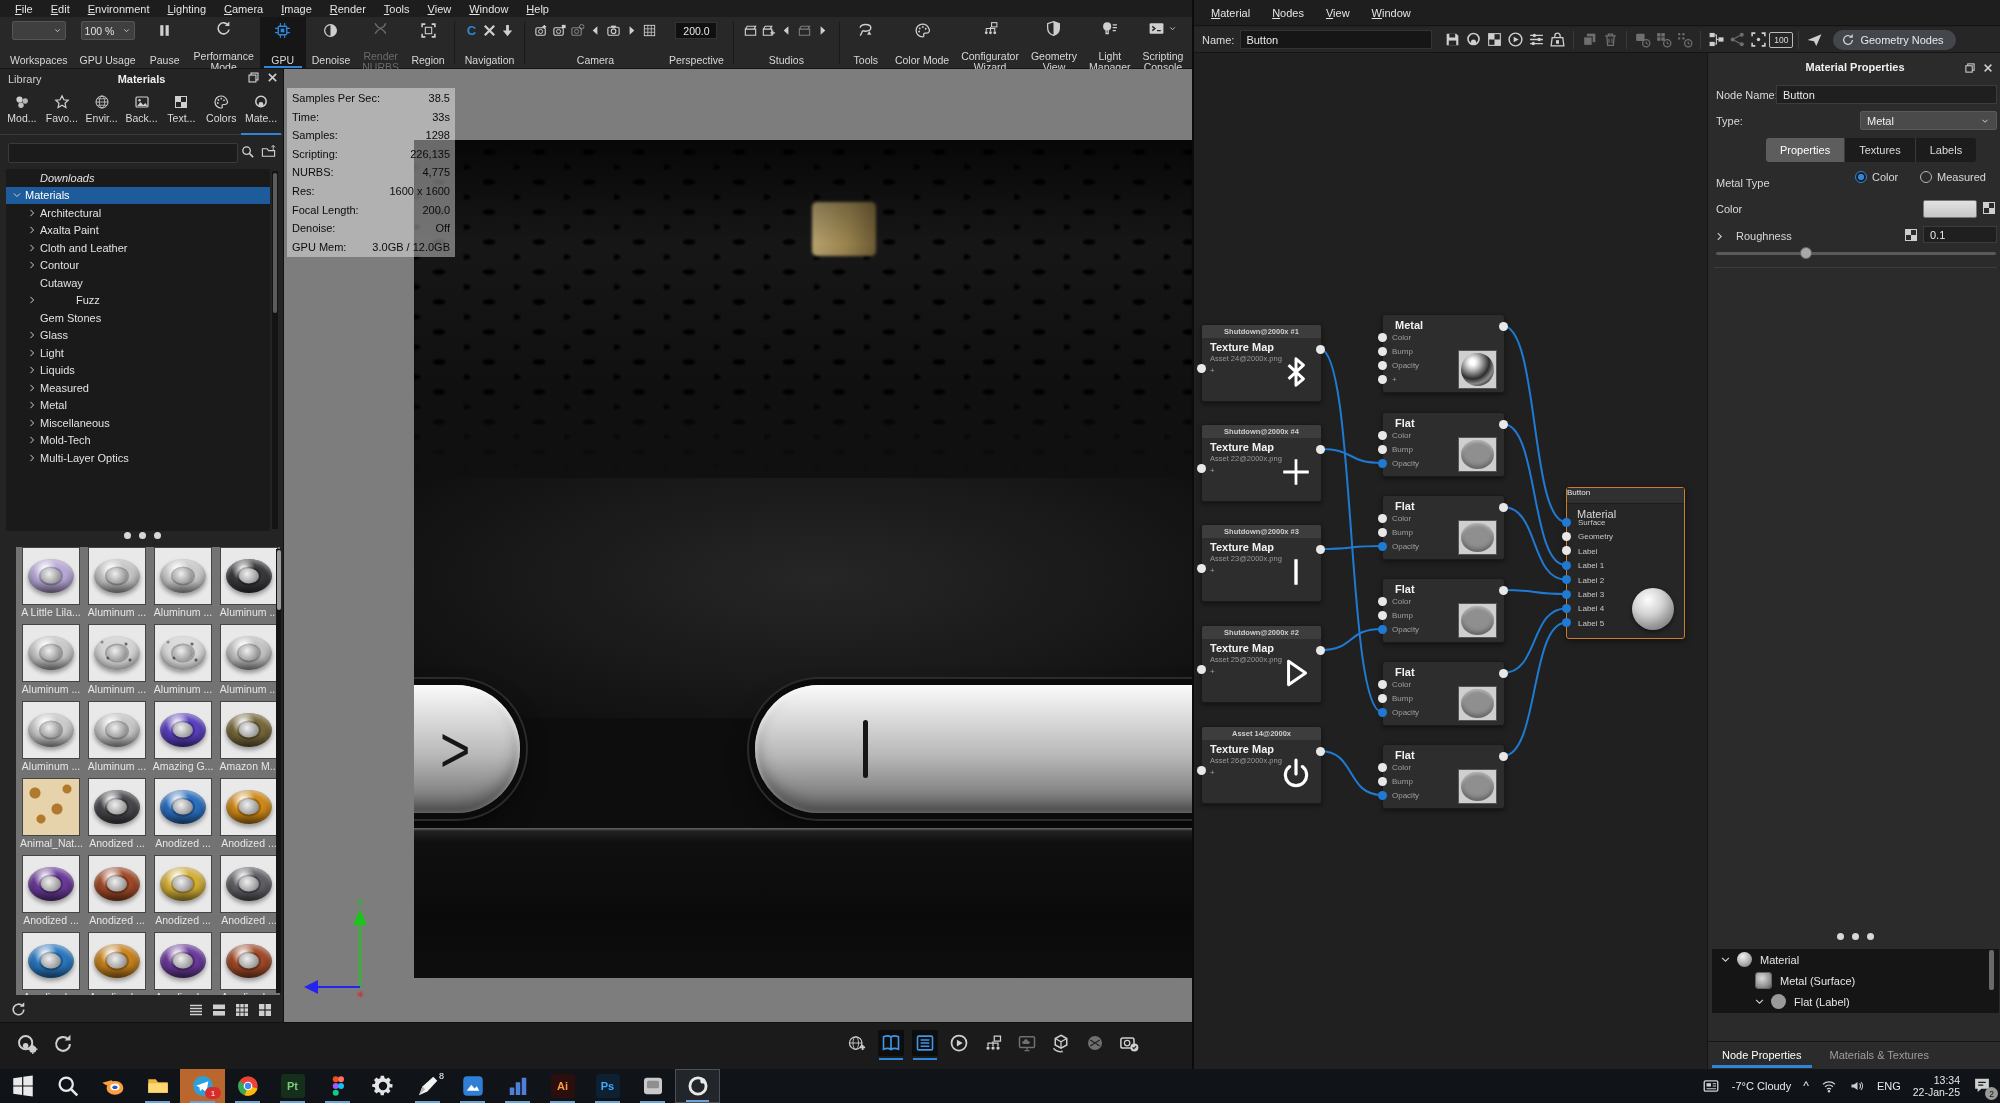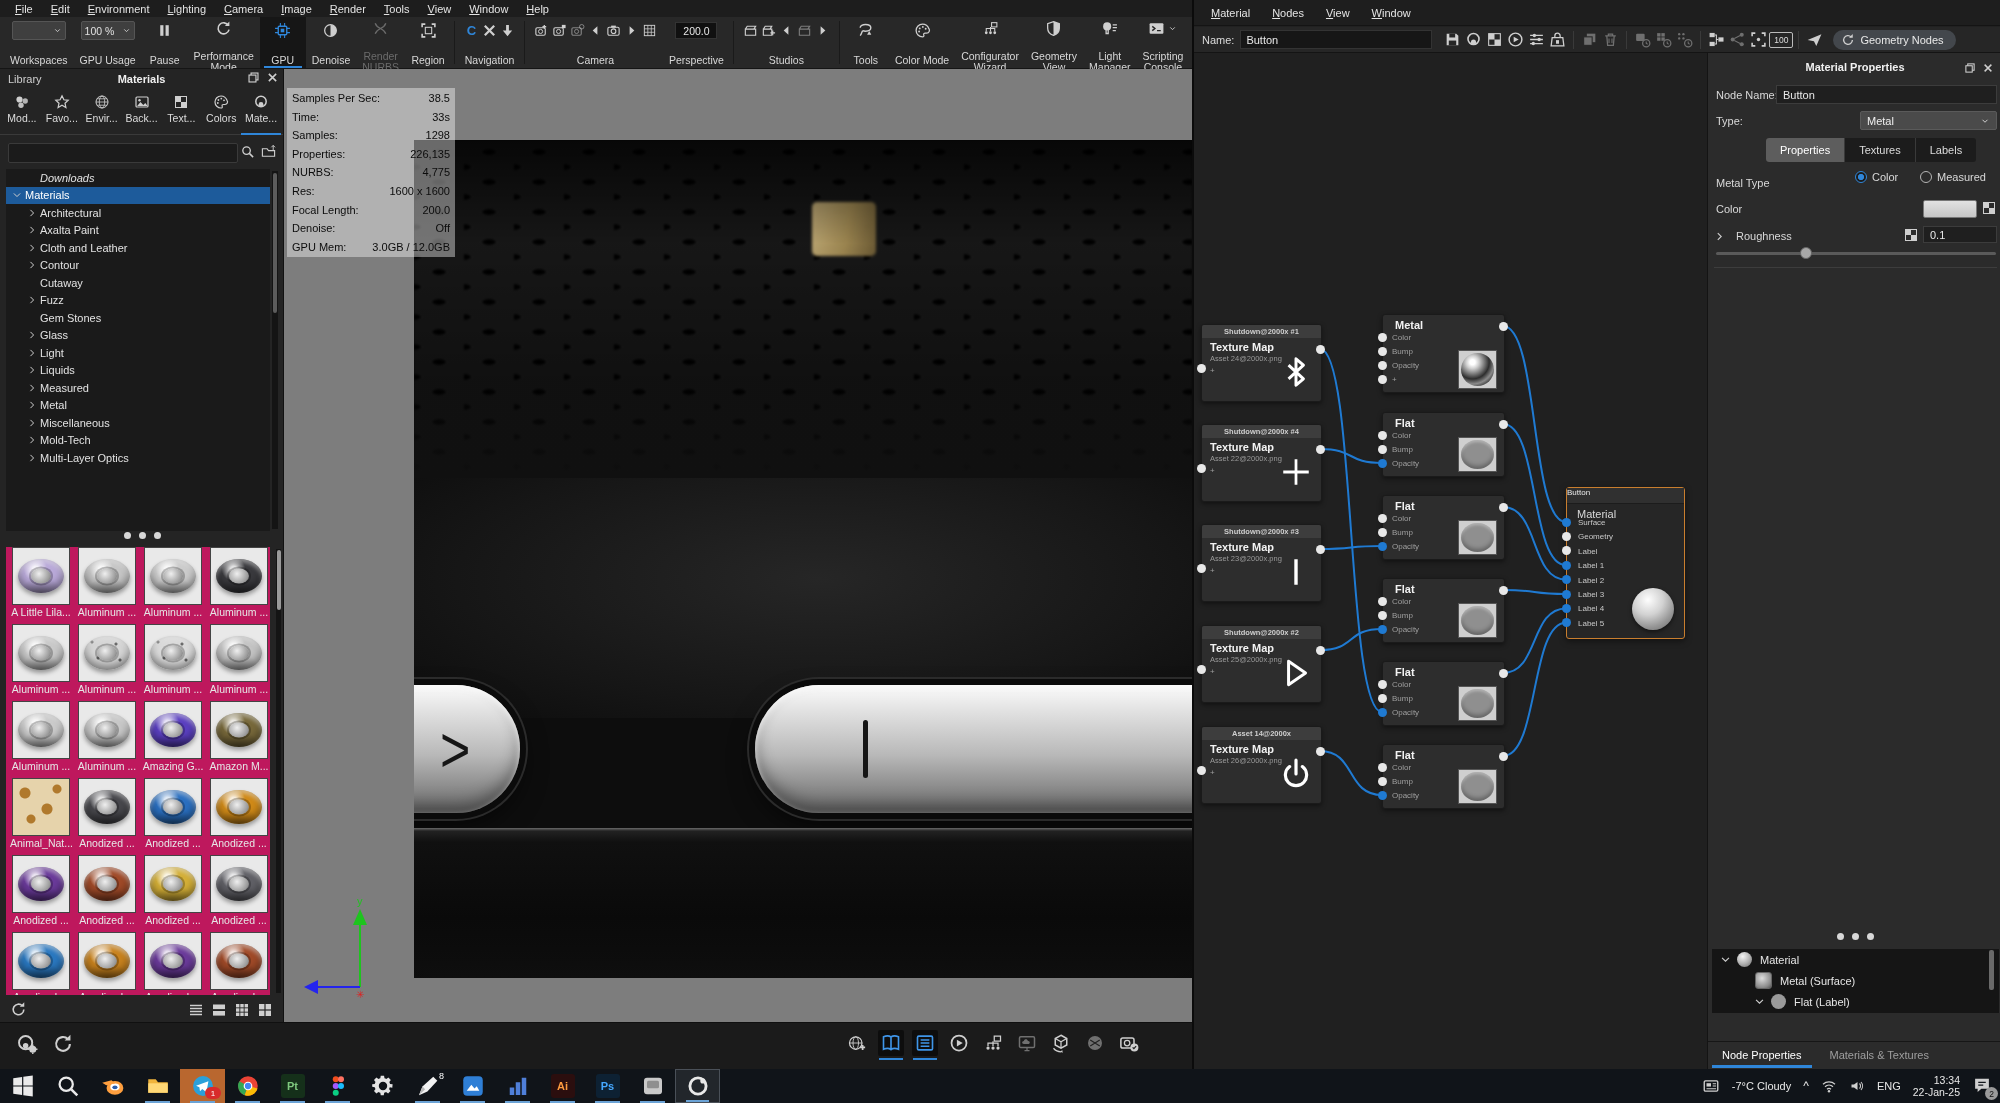--- a/index.html
+++ b/index.html
@@ -39,21 +39,21 @@
   #lib-import-ic{position:absolute;left:260px;top:75px;width:17px;height:15px;}
   #lib-tree{position:absolute;left:6px;top:100px;width:264px;height:362px;background:#1a1a1a;overflow:hidden;}
   .tree-row{height:17.5px;display:flex;align-items:center;position:relative;color:#e2e2e2;}
   .tree-row.sel{background:#1d5b9b;color:#fff;}
   .tree-row .tr-arrow{width:10px;height:10px;margin-right:3px;}
   .tree-row.italic{font-style:italic;}
   #tree-scroll{position:absolute;left:272px;top:102px;width:6px;height:358px;background:#141414;}
   #tree-thumb{position:absolute;left:273px;top:104px;width:4px;height:140px;background:#5c5c5c;border-radius:2px;}
   #lib-dots,#props-dots{display:flex;gap:8px;align-items:center;justify-content:center;}
   .dot{width:7px;height:7px;border-radius:50%;background:#d8d8d8;}
-  #lib-grid{position:absolute;left:6px;top:478px;width:264px;height:448px;background:#be185d;overflow:hidden;}
+  #lib-grid{position:absolute;left:16px;top:478px;width:264px;height:448px;background:#737373;overflow:hidden;}
   .thumb-cell{position:absolute;width:62px;}
   .thumb-img{width:56px;height:56px;margin:0 auto;background:#e9e9e9;border:1px solid #444;display:flex;align-items:center;justify-content:center;position:relative;}
   .donut{width:46px;height:34px;border-radius:50%;position:relative;}
   .donut::before{content:'';position:absolute;left:50%;top:50%;transform:translate(-50%,-50%);width:20px;height:15px;border-radius:50%;background:radial-gradient(circle at 40% 35%,#efefef,#9a9a9a 70%,#555);box-shadow:0 0 0 2px rgba(0,0,0,.25);}
   .thumb-lbl{text-align:center;color:#e6e6e6;font-size:10.5px;margin-top:1px;white-space:nowrap;overflow:hidden;}
   #grid-scroll{position:absolute;left:276px;top:480px;width:5px;height:444px;background:#141414;}
   #grid-thumb{position:absolute;left:277px;top:481px;width:4px;height:60px;background:#9a9a9a;border-radius:2px;}
   #lib-bottom{position:absolute;left:0;top:928px;width:100%;height:25px;display:flex;align-items:center;}
   #lib-bottom .right-ics{position:absolute;right:10px;display:flex;gap:7px;}
   
@@ -601,21 +601,21 @@
           <svg viewBox="0 0 16 16">
             <path d="M5.5 3L10.5 8 5.5 13" stroke="currentColor" fill="none" stroke-width="1.6"></path>
           </svg>
         </span>
         <span>Contour</span>
       </div>
       <div class="tree-row" style="padding-left: 21px;">
         <span style="width: 13px;"></span>
         <span>Cutaway</span>
       </div>
-      <div class="tree-row" style="padding-left: 21px;">
+      <div class="tree-row" style="padding-left: 21px; gap: 36px;">
         <span class="icon tr-arrow" style="width: 10px; height: 10px;">
           <svg viewBox="0 0 16 16">
             <path d="M5.5 3L10.5 8 5.5 13" stroke="currentColor" fill="none" stroke-width="1.6"></path>
           </svg>
         </span>
         <span>Fuzz</span>
       </div>
       <div class="tree-row" style="padding-left: 21px;">
         <span style="width: 13px;"></span>
         <span>Gem Stones</span>
@@ -908,21 +908,21 @@
       </div>
       <div class="stat-row">
         <span>Time:</span>
         <span>33s</span>
       </div>
       <div class="stat-row">
         <span>Samples:</span>
         <span>1298</span>
       </div>
       <div class="stat-row">
-        <span>Properties:</span>
+        <span>Scripting:</span>
         <span>226,135</span>
       </div>
       <div class="stat-row">
         <span>NURBS:</span>
         <span>4,775</span>
       </div>
       <div class="stat-row">
         <span>Res:</span>
         <span>1600 x 1600</span>
       </div>

